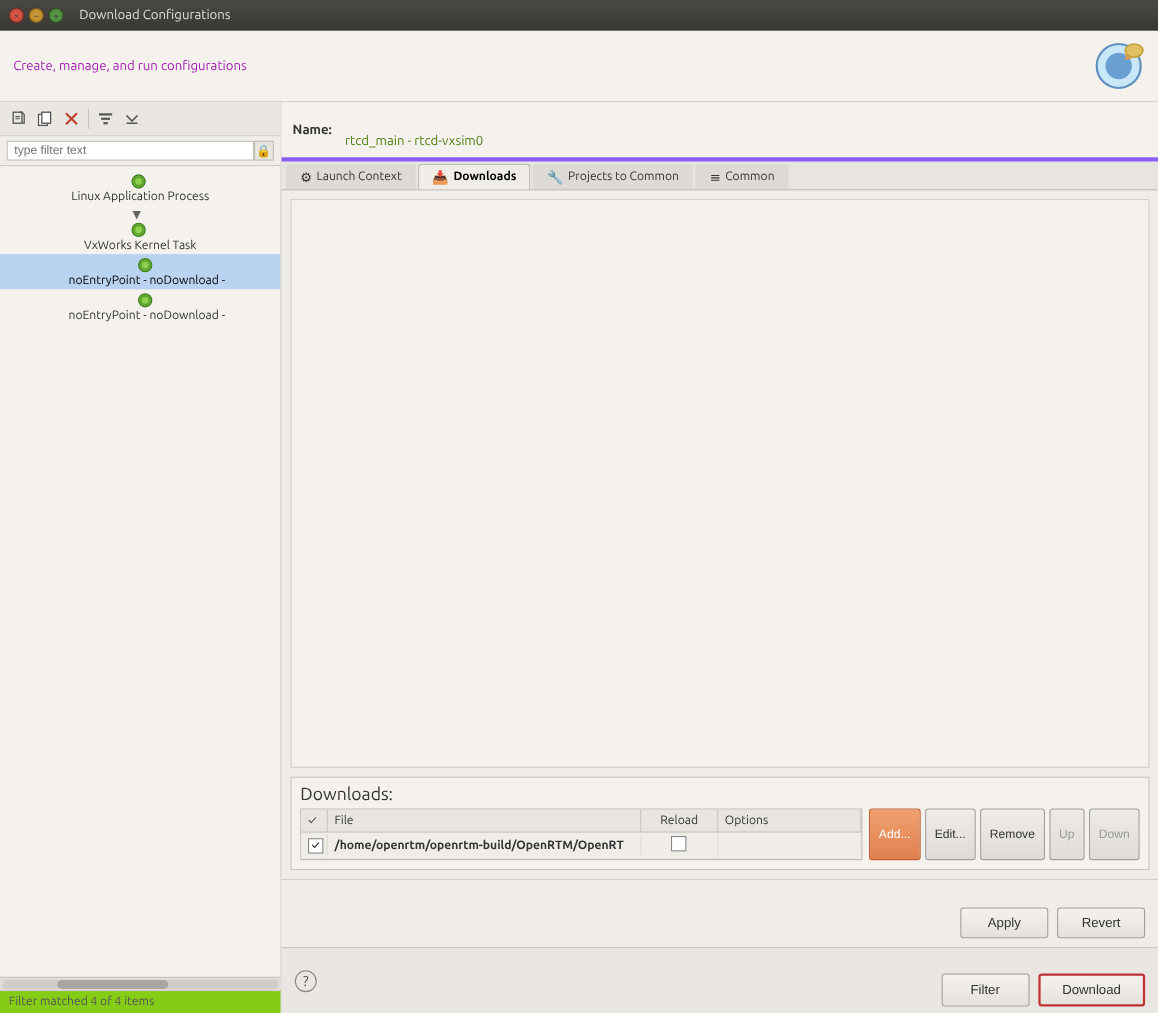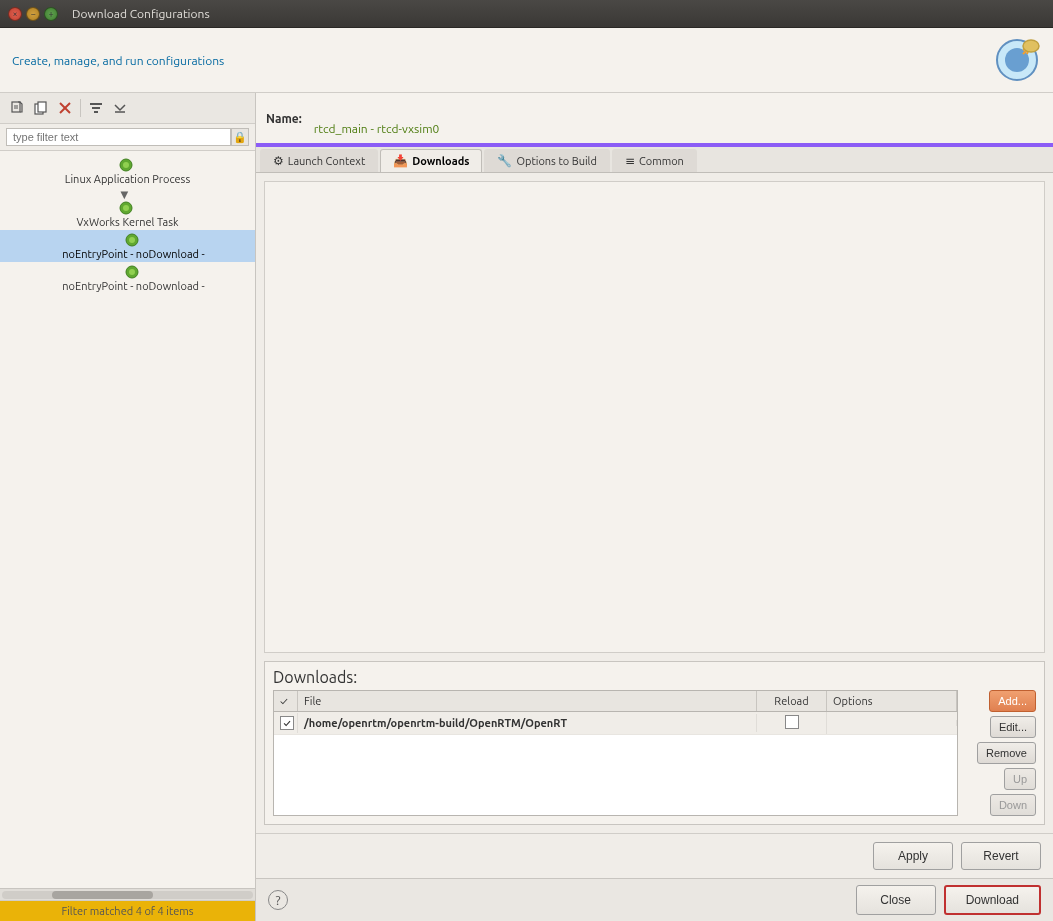--- a/index.html
+++ b/index.html
@@ -63,21 +63,21 @@
     .window-header {
       background: #f5f2ed;
       padding: 8px 12px;
       border-bottom: 1px solid #d0cdc8;
       display: flex;
       align-items: center;
       justify-content: space-between;
     }
     .window-subtitle {
       font-size: 12px;
-      color: #0369a1;
+      color: #a21caf;
     }
     .header-icon {
       width: 48px;
       height: 48px;
     }
 
     
     .content {
       display: flex;
       flex: 1;
@@ -177,22 +177,21 @@
       display: inline-flex;
       align-items: center;
       justify-content: center;
     }
 
     .left-footer {
       padding: 4px 8px;
       font-size: 11px;
       color: #555;
       border-top: 1px solid #d0cdc8;
-      background: #eab308;
-      text-align: center;
+      background: #84cc16;
     }
 
     .scrollbar-h {
       height: 12px;
       background: #e0ddd8;
       border-top: 1px solid #c8c5c0;
       display: flex;
       align-items: center;
       padding: 0 2px;
     }
@@ -364,24 +363,23 @@
     .table-checkbox-empty {
       width: 14px;
       height: 14px;
       border: 1px solid #888;
       background: white;
       display: inline-flex;
     }
 
     .side-buttons {
       display: flex;
-      flex-direction: column;
+      flex-direction: row;
       gap: 4px;
       min-width: 72px;
-      align-items: flex-end;
     }
     .side-btn {
       padding: 4px 8px;
       font-size: 11px;
       border: 1px solid #a0a0a0;
       border-radius: 3px;
       cursor: pointer;
       background: linear-gradient(to bottom, #f0ede8, #dedad5);
       color: #333;
       text-align: center;
@@ -408,20 +406,21 @@
     }
     .bottom-btn {
       padding: 6px 20px;
       font-size: 12px;
       border: 1px solid #a0a0a0;
       border-radius: 3px;
       cursor: pointer;
       background: linear-gradient(to bottom, #f5f2ed, #e5e2dd);
       color: #333;
       min-width: 80px;
+      margin-top: 17px;
     }
     .bottom-btn.download-btn {
       border: 2px solid #c03030;
     }
 
     .footer-bar {
       display: flex;
       align-items: center;
       justify-content: space-between;
       padding: 6px 12px;
@@ -578,21 +577,21 @@
         <div class="tab">
           <span class="tab-icon">⚙</span>
           <span>Launch Context</span>
         </div>
         <div class="tab active">
           <span class="tab-icon">📥</span>
           <span>Downloads</span>
         </div>
         <div class="tab">
           <span class="tab-icon">🔧</span>
-          <span>Options to Build</span>
+          <span>Projects to Common</span>
         </div>
         <div class="tab">
           <span class="tab-icon">≡</span>
           <span>Common</span>
         </div>
       </div>
 
       <div class="tab-content">
 
         <div class="empty-area"></div>
@@ -632,19 +631,19 @@
       </div>
 
       <div class="bottom-bar">
         <button class="bottom-btn">Apply</button>
         <button class="bottom-btn">Revert</button>
       </div>
 
       <div class="footer-bar">
         <div class="footer-help">?</div>
         <div class="footer-right">
-          <button class="bottom-btn">Close</button>
+          <button class="bottom-btn">Filter</button>
           <button class="bottom-btn download-btn">Download</button>
         </div>
       </div>
     </div>
   </div>
 </div>
 
 </body></html>

